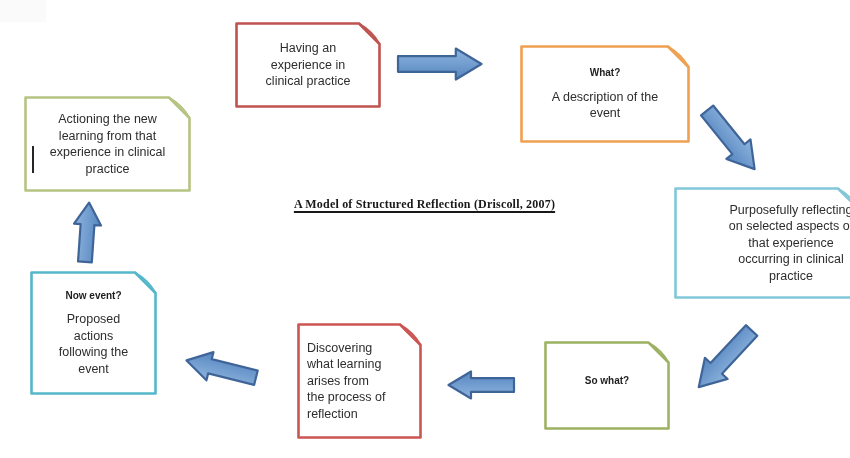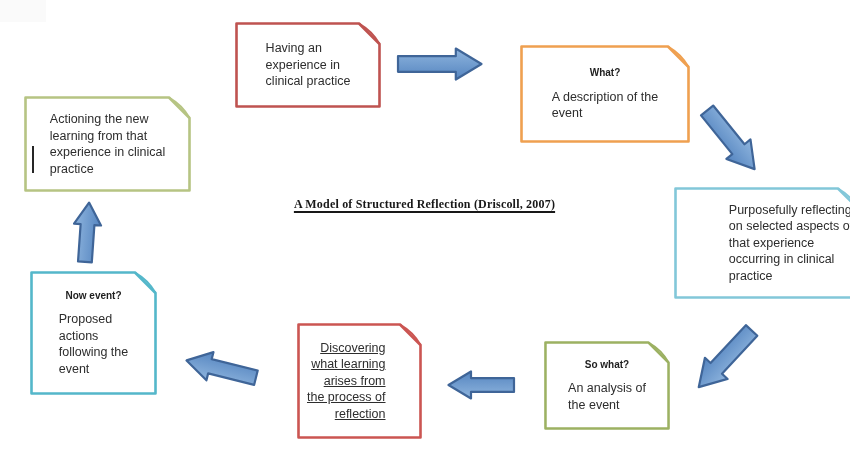--- a/index.html
+++ b/index.html
@@ -5,24 +5,24 @@
   html,body{margin:0;padding:0;background:#ffffff;}
   #canvas{
     position:relative;width:850px;height:458px;background:#ffffff;overflow:hidden;
     font-family:"Liberation Sans",sans-serif;
   }
   .note{position:absolute;}
   .note-shape{position:absolute;inset:0;width:100%;height:100%;display:block;}
   .note-content{
     position:relative;width:100%;height:100%;
     display:flex;flex-direction:column;justify-content:center;align-items:center;
-    color:#2d2d2d;font-size:12.5px;line-height:1.32;
+    text-align:center;color:#2d2d2d;font-size:12.5px;line-height:1.32;
     padding:6px 10px;box-sizing:border-box;
   }
-  .note.align-left .note-content{align-items:flex-start;text-align:right;text-decoration:underline;}
+  .note.align-left .note-content{align-items:flex-start;text-align:left;}
   .note-heading{font-weight:bold;font-size:10px;color:#1e1e1e;margin-bottom:9px;white-space:pre-line;}
   .note-heading:empty{display:none;margin:0;}
   .note-body{white-space:pre-line;}
   .arrow{position:absolute;}
   .arrow svg{display:block;width:100%;height:100%;overflow:visible;}
   .diagram-title{
     position:absolute;left:212px;top:197px;width:425px;text-align:center;
     font-family:"Liberation Serif",serif;font-weight:bold;font-size:12px;color:#181818;
     text-decoration:underline;text-decoration-thickness:2px;text-underline-offset:3px;
     letter-spacing:0.2px;
@@ -77,22 +77,20 @@
     </div>
   </div>
 
   <div class="note" style="left: 544px; top: 340px; width: 126px; height: 91px; --bc: #9cb162;">
     <svg class="note-shape" viewBox="0 0 129 91">
         <path d="M1.5,1.5 L107,1.5 L127.5,22 L127.5,89.5 L1.5,89.5 Z" fill="#ffffff" stroke-width="2.6" stroke-linejoin="round" style="stroke: var(--bc);"></path>
         <path d="M107,1.5 Q120.64,9.24 127.5,22" fill="none" stroke-width="2" style="stroke: var(--bc);"></path>
       </svg>
     <div class="note-content">
       <div class="note-heading">So what?</div>
-      <div class="note-body">An analysis of
-the event</div>
     </div>
   </div>
 
   <div class="note align-left" style="left: 297px; top: 323px; width: 125px; height: 116px; --bc: #cb5552;">
     <svg class="note-shape" viewBox="0 0 125 116">
         <path d="M1.5,1.5 L103,1.5 L123.5,22 L123.5,114.5 L1.5,114.5 Z" fill="#ffffff" stroke-width="2.6" stroke-linejoin="round" style="stroke: var(--bc);"></path>
         <path d="M103,1.5 Q116.64,9.24 123.5,22" fill="none" stroke-width="2" style="stroke: var(--bc);"></path>
       </svg>
     <div class="note-content">
 

